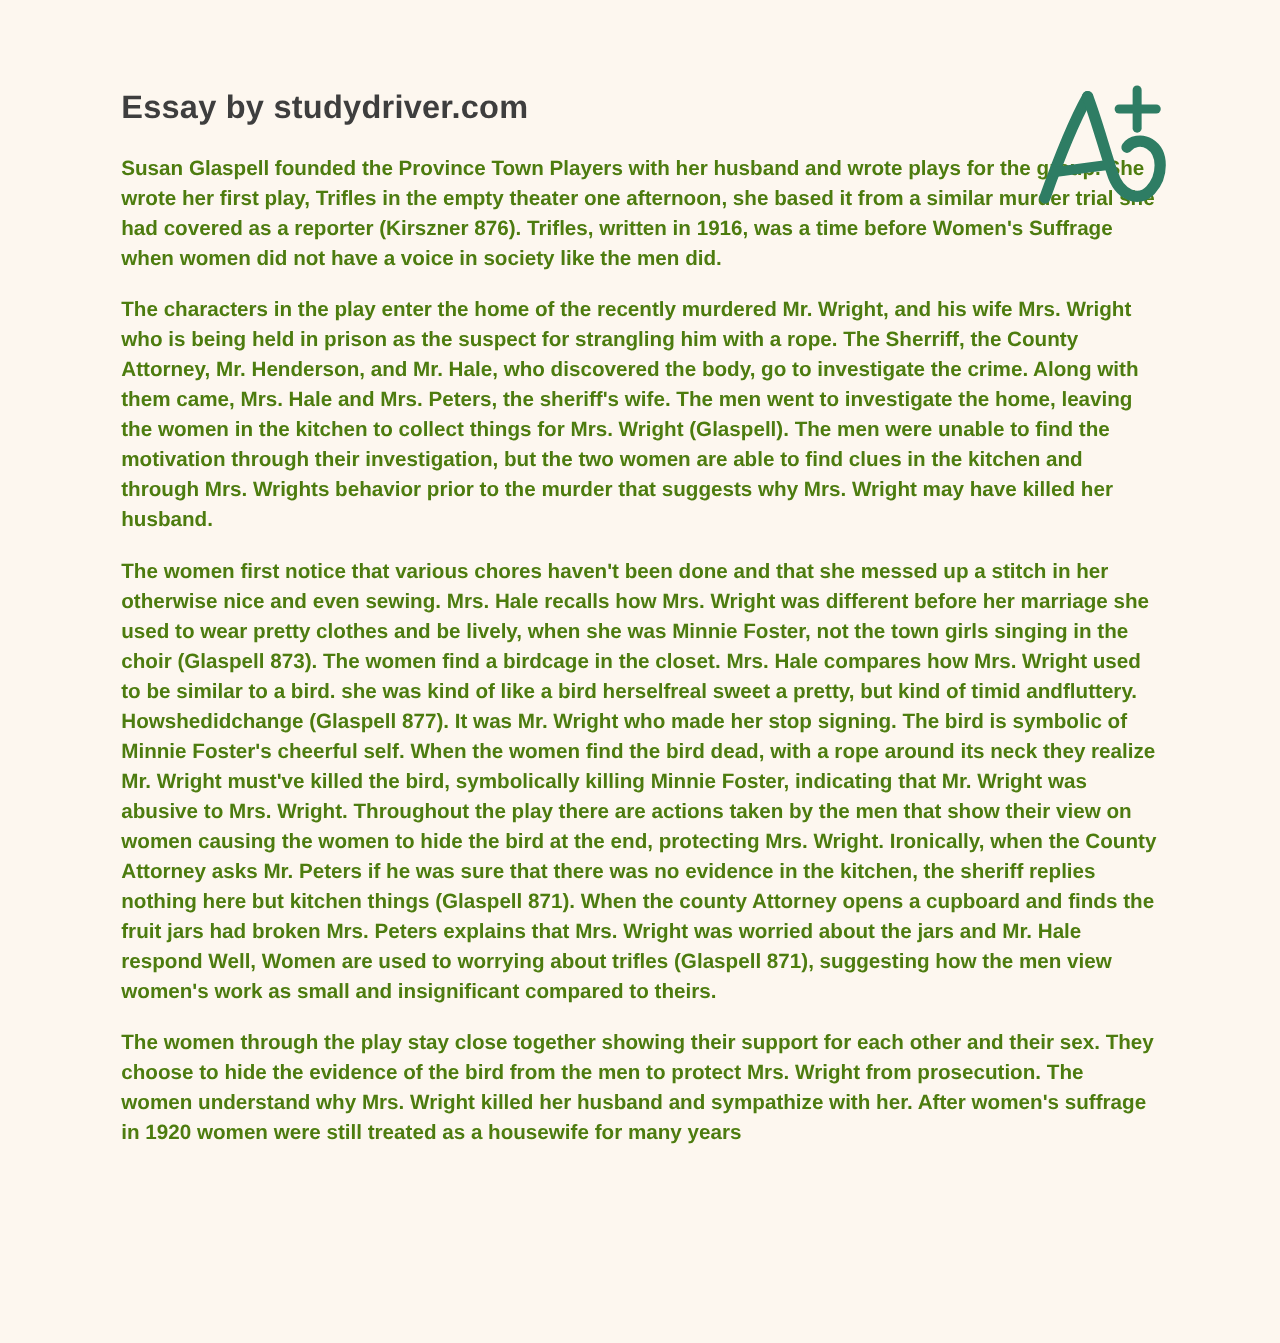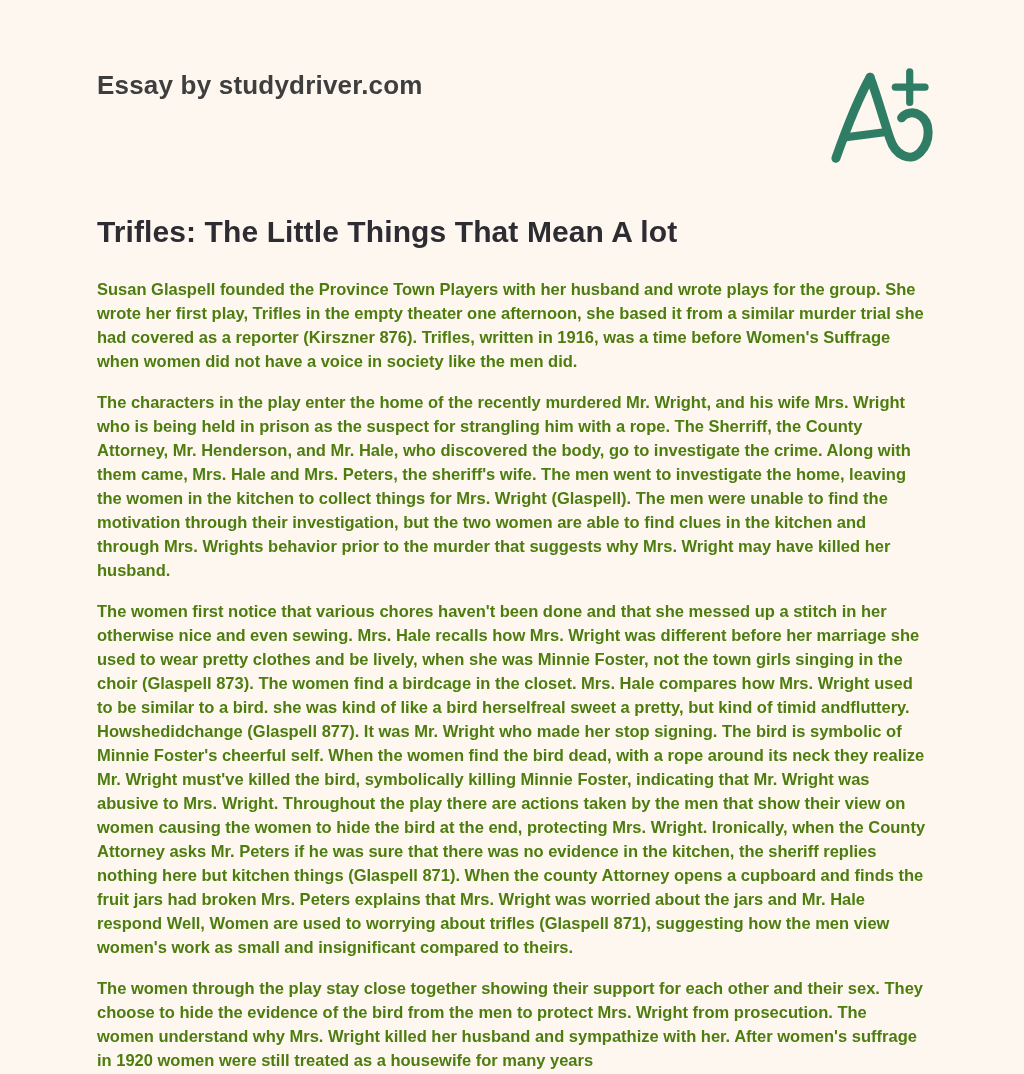--- a/index.html
+++ b/index.html
@@ -68,21 +68,20 @@
     <path stroke-width="9" d="M 20 80 L 65 74" stroke="#2e7d64"></path>
     <path stroke-width="8" d="M 93 7 L 93 41" stroke="#2e7d64"></path>
     <path stroke-width="8" d="M 77 24 L 110 24" stroke="#2e7d64"></path>
   </svg>
 
   <div class="content">
 
     <h1 class="doc-header-title">Essay by studydriver.com</h1>
 
 
-    <h2 class="essay-title">Trifles: The Little Things That Mean A lot</h2>
 
     <div class="essay-body">
       <p>Susan Glaspell founded the Province Town Players with her husband and wrote plays for the group. She wrote her first play, Trifles in the empty theater one afternoon, she based it from a similar murder trial she had covered as a reporter (Kirszner 876). Trifles, written in 1916, was a time before Women's Suffrage when women did not have a voice in society like the men did.</p>
       <p>The characters in the play enter the home of the recently murdered Mr. Wright, and his wife Mrs. Wright who is being held in prison as the suspect for strangling him with a rope. The Sherriff, the County Attorney, Mr. Henderson, and Mr. Hale, who discovered the body, go to investigate the crime. Along with them came, Mrs. Hale and Mrs. Peters, the sheriff's wife. The men went to investigate the home, leaving the women in the kitchen to collect things for Mrs. Wright (Glaspell). The men were unable to find the motivation through their investigation, but the two women are able to find clues in the kitchen and through Mrs. Wrights behavior prior to the murder that suggests why Mrs. Wright may have killed her husband.</p>
       <p>The women first notice that various chores haven't been done and that she messed up a stitch in her otherwise nice and even sewing. Mrs. Hale recalls how Mrs. Wright was different before her marriage she used to wear pretty clothes and be lively, when she was Minnie Foster, not the town girls singing in the choir (Glaspell 873). The women find a birdcage in the closet. Mrs. Hale compares how Mrs. Wright used to be similar to a bird. she was kind of like a bird herselfreal sweet a pretty, but kind of timid andfluttery. Howshedidchange (Glaspell 877). It was Mr. Wright who made her stop signing. The bird is symbolic of Minnie Foster's cheerful self. When the women find the bird dead, with a rope around its neck they realize Mr. Wright must've killed the bird, symbolically killing Minnie Foster, indicating that Mr. Wright was abusive to Mrs. Wright. Throughout the play there are actions taken by the men that show their view on women causing the women to hide the bird at the end, protecting Mrs. Wright. Ironically, when the County Attorney asks Mr. Peters if he was sure that there was no evidence in the kitchen, the sheriff replies nothing here but kitchen things (Glaspell 871). When the county Attorney opens a cupboard and finds the fruit jars had broken Mrs. Peters explains that Mrs. Wright was worried about the jars and Mr. Hale respond Well, Women are used to worrying about trifles (Glaspell 871), suggesting how the men view women's work as small and insignificant compared to theirs.</p>
       <p>The women through the play stay close together showing their support for each other and their sex. They choose to hide the evidence of the bird from the men to protect Mrs. Wright from prosecution. The women understand why Mrs. Wright killed her husband and sympathize with her. After women's suffrage in 1920 women were still treated as a housewife for many years</p>
     </div>
 
   </div>
 </div>

